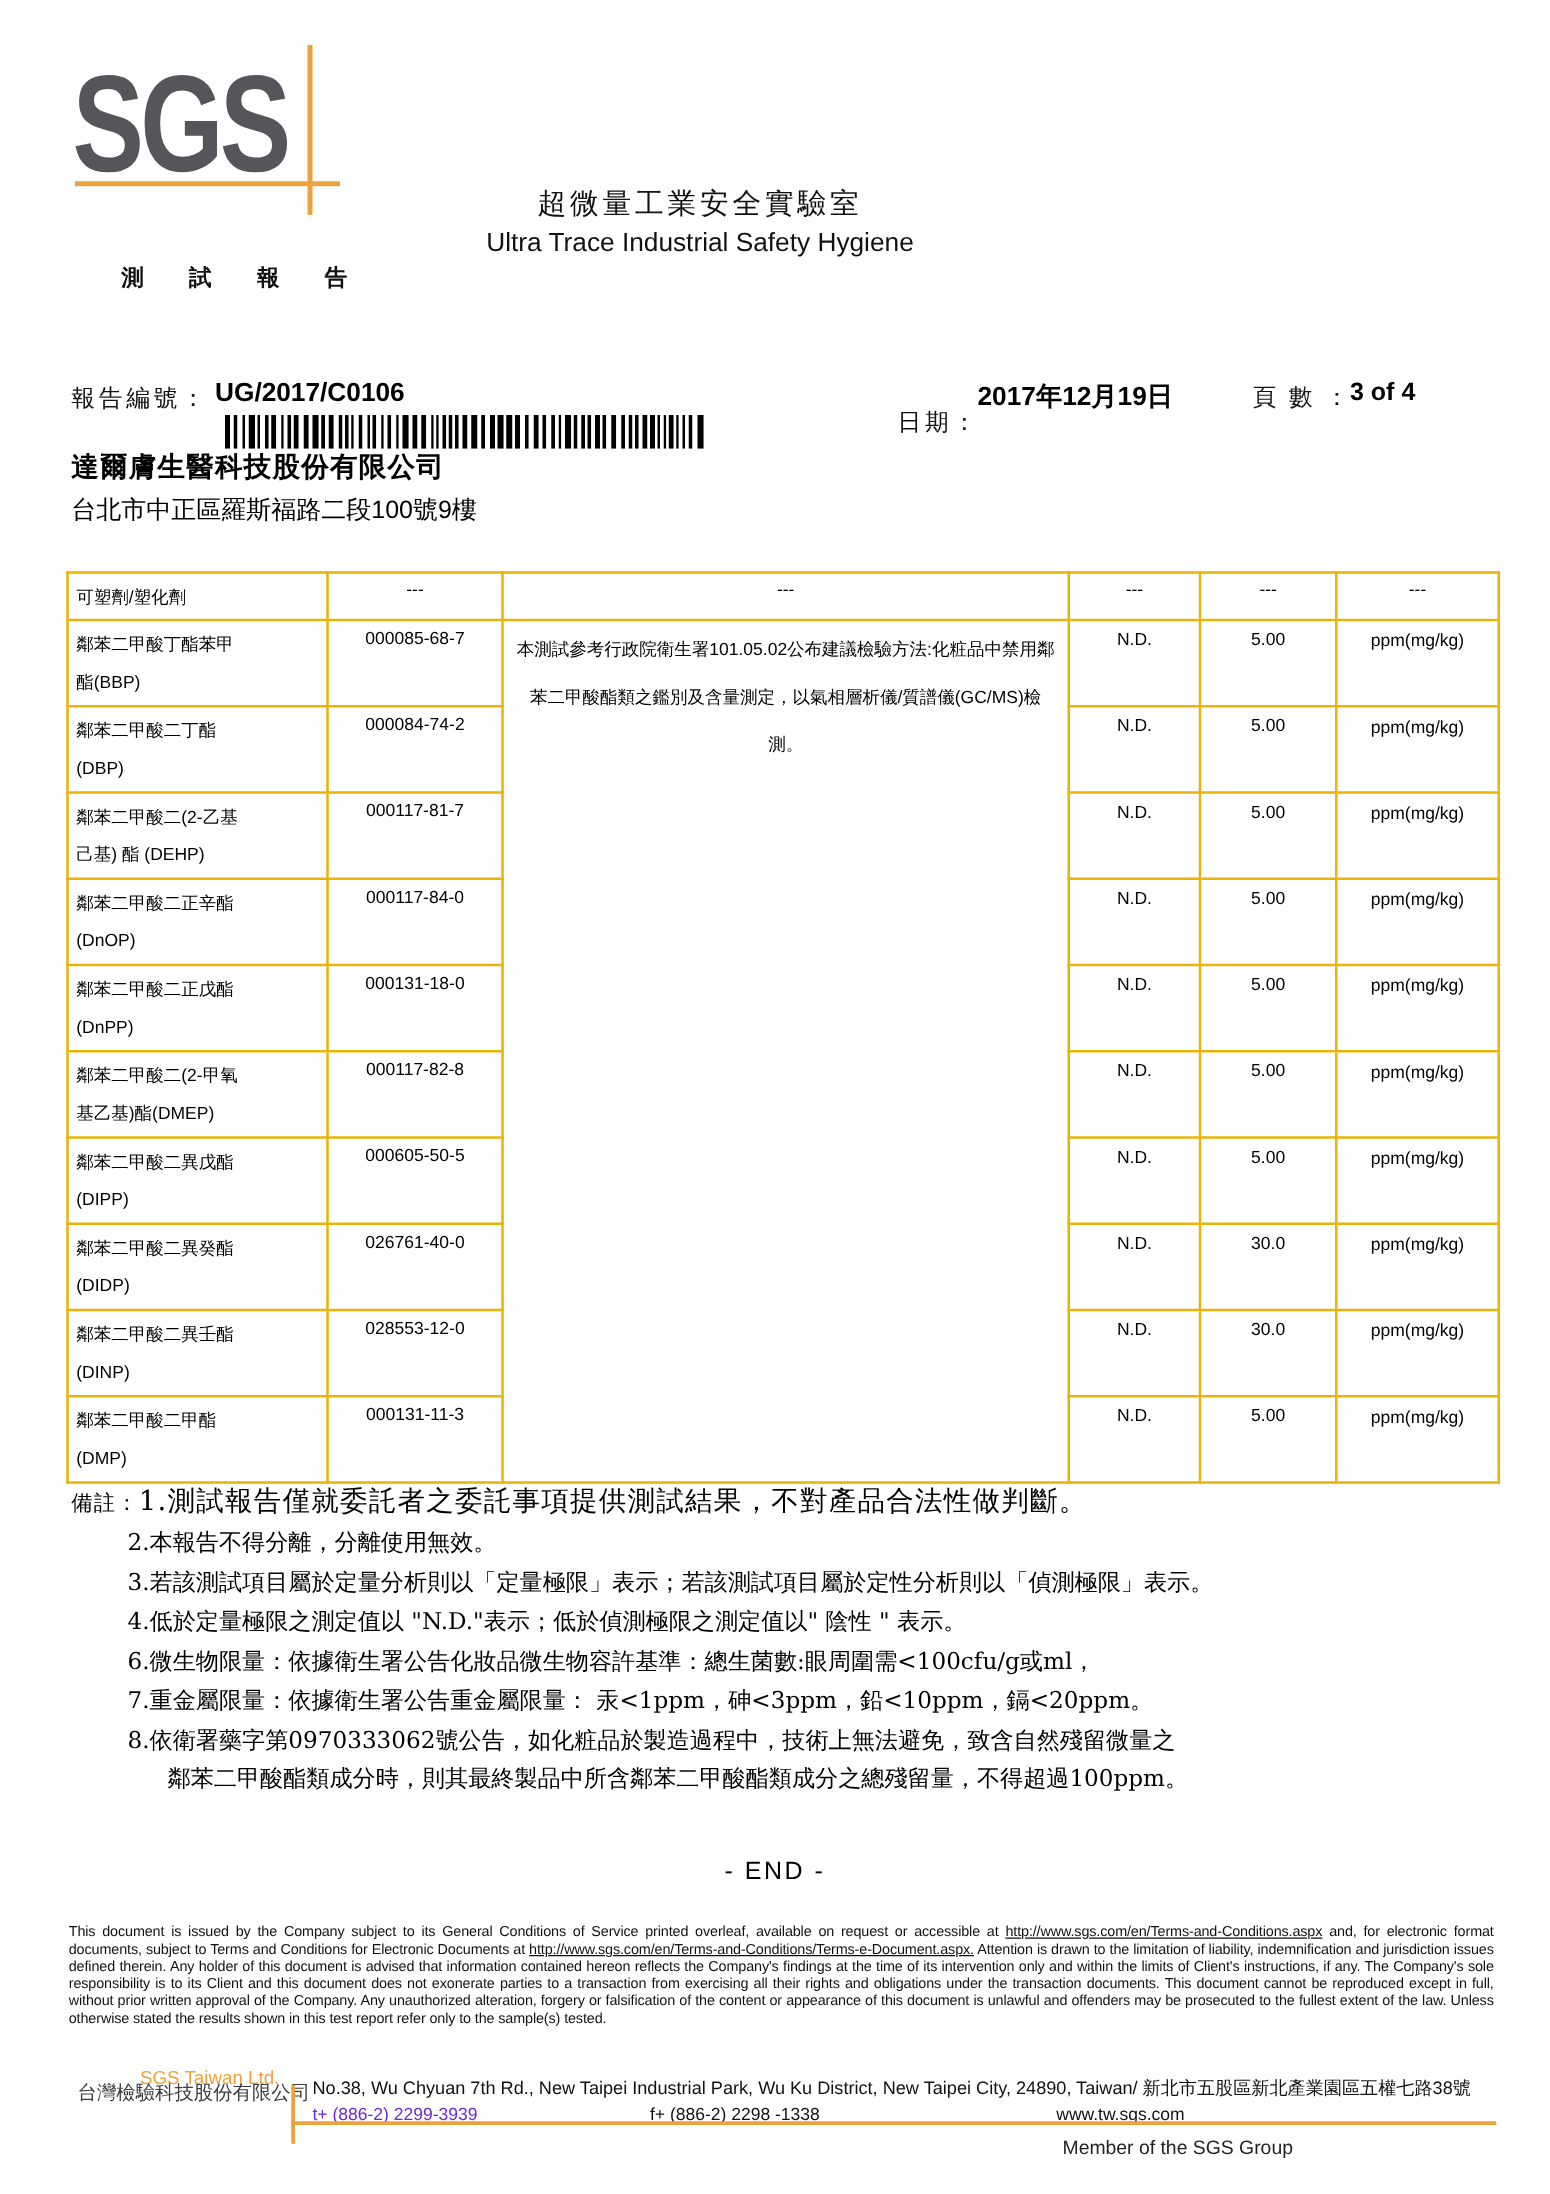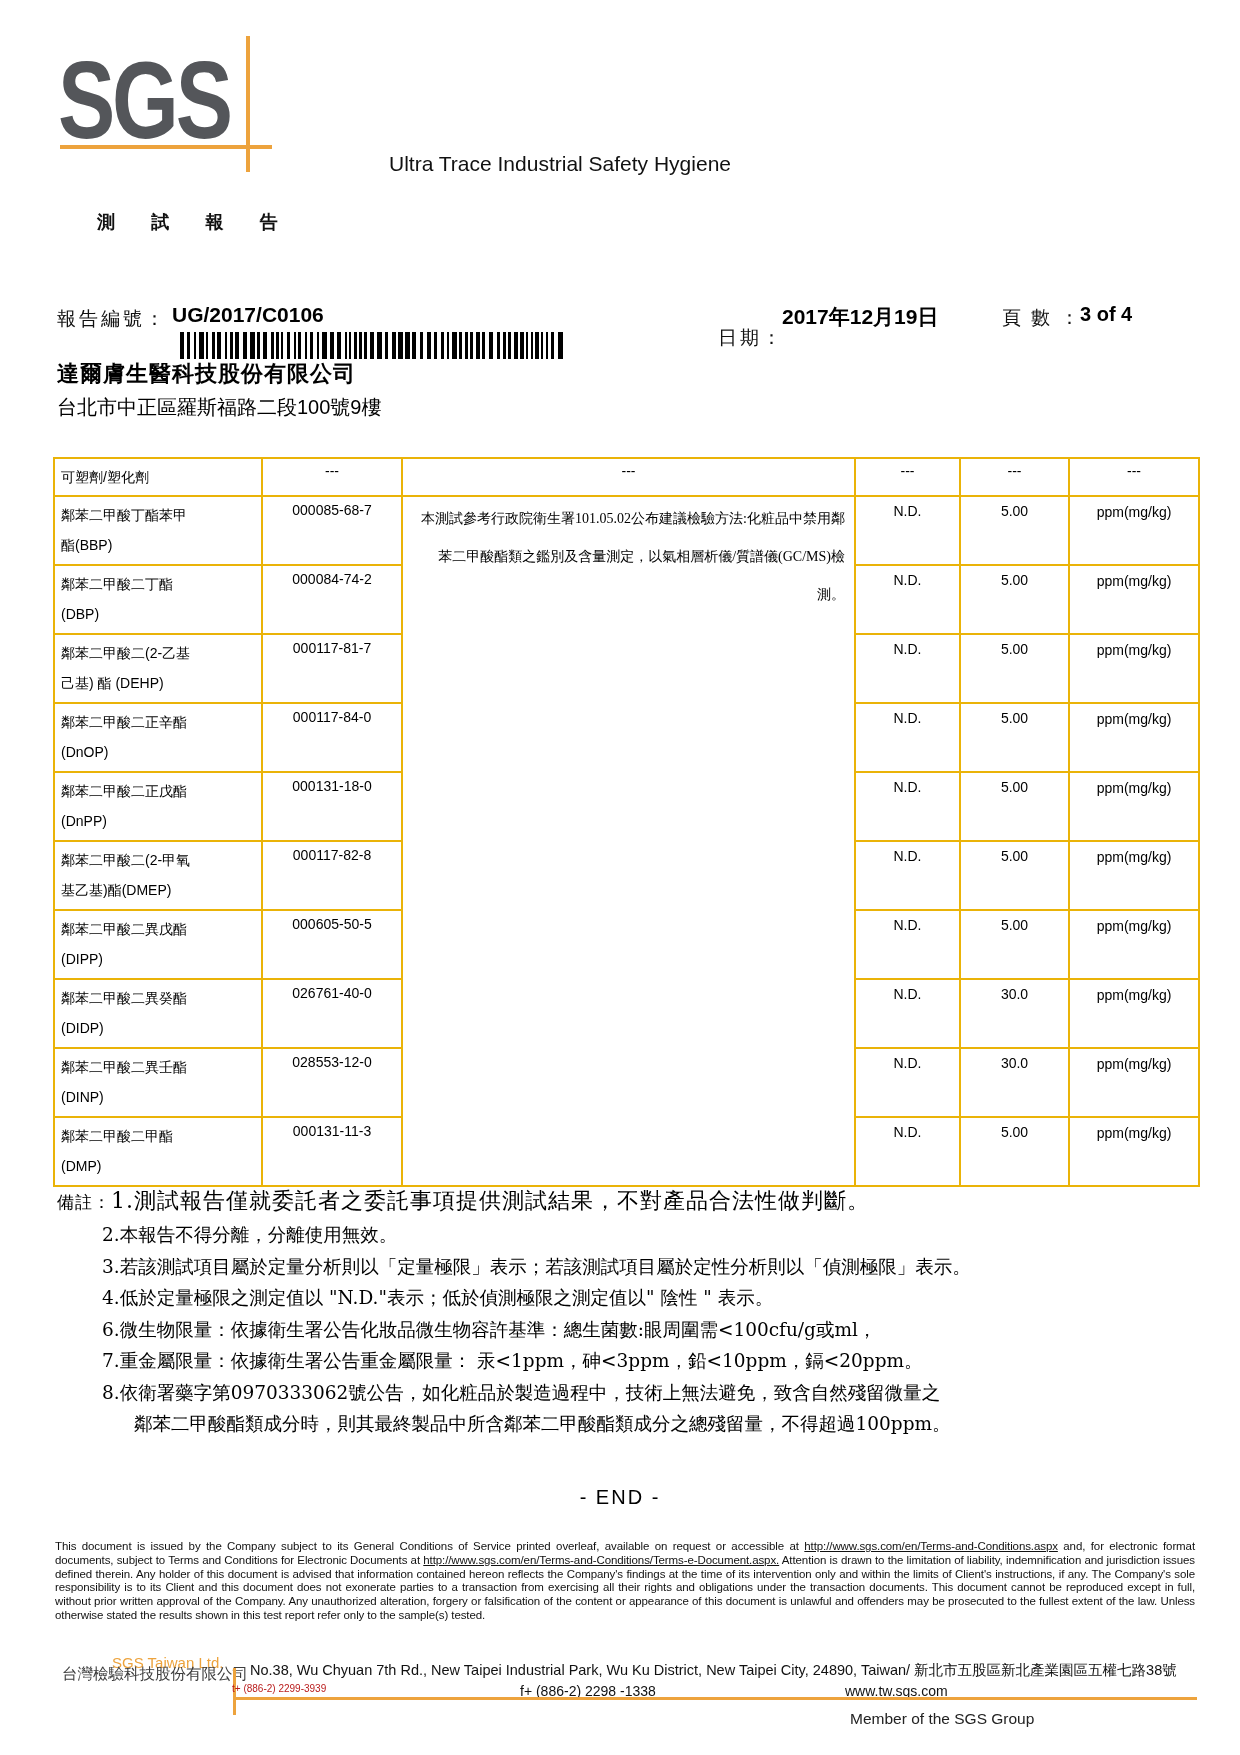--- a/index.html
+++ b/index.html
@@ -47,21 +47,21 @@
                   border-collapse:collapse; table-layout:fixed; }
   table.results col.c1{width:208px} table.results col.c2{width:140px} table.results col.c3{width:453px}
   table.results col.c4{width:105px} table.results col.c5{width:109px} table.results col.c6{width:130px}
   table.results th, table.results td { border:2px solid #eab308; font-weight:normal;
                   vertical-align:top; font-size:14px; }
   table.results thead tr { height:33px; }
   table.results tbody tr { height:69px; }
   td.name, th.name { text-align:left; padding:3px 6px; line-height:30px; white-space:pre-line; font-size:19.5px; }
   th { text-align:center; padding-top:4px; }
   td.cas    { text-align:center; padding-top:5px; font-size:19.5px; }
-  td.method { text-align:right; padding:3px 9px; line-height:38px; font-size:19.5px;font-family:Liberation Serif, serif; }
+  td.method { text-align:center; padding:3px 9px; line-height:38px; font-size:19.5px; }
   td.result { text-align:center; padding-top:6px; }
   td.mdl    { text-align:center; padding-top:6px; }
   td.unit   { text-align:center; padding-top:7px; font-size:18px; }
 
   
   .notes { position:absolute; left:57px; top:1186px; width:1155px; font-family:"DejaVu Serif",serif; color:#000; }
   .note-first { display:flex; align-items:baseline; margin-bottom:8px; }
   .note-first .prefix { font-size:17px; letter-spacing:1px; flex:0 0 auto; }
   .note-first .txt { font-size:22px; letter-spacing:1px; }
   .note-line { font-size:18.5px; margin-left:45px; margin-bottom:9px; line-height:1.22; }
@@ -72,36 +72,37 @@
   
   .disclaimer { position:absolute; left:55px; top:1540px; width:1140px; font-size:11.5px;
                 line-height:13.8px; text-align:justify; color:#111; letter-spacing:-0.1px; }
   .disclaimer .url { text-decoration:underline; }
 
   
   .f-company-en { position:absolute; left:112px; top:1654px; font-size:15px; color:#eda33d; }
   .f-company-zh { position:absolute; left:62px;  top:1664px; font-size:15.5px; color:#3c3c3c; }
   .f-vline { position:absolute; left:233px; top:1668px; width:3px; height:47px; background:#eda33d; }
   .f-address { position:absolute; left:250px; top:1661px; font-size:14.5px; color:#111; width:950px; }
-  .f-tel { position:absolute; left:232px; top:1683px; font-size:10px; color:#b91c1c; }
+  .f-tel { position:absolute; left:250px; top:1683px; font-size:14px; color:#6d28d9; }
   .f-fax { position:absolute; left:520px; top:1683px; font-size:14px; color:#111; }
   .f-web { position:absolute; left:845px; top:1683px; font-size:14px; color:#111; }
   .f-hline { position:absolute; left:233px; top:1697px; width:964px; height:3px; background:#eda33d; }
   .f-member { position:absolute; left:850px; top:1710px; font-size:15.5px; color:#222; }
 </style>
 </head>
 <body>
 
 <div class="page">
 
   <div class="logo-text">SGS</div>
   <div class="logo-vline"></div>
   <div class="logo-hline"></div>
 
   <div class="lab-titles">
+    <div class="lab-zh">超微量工業安全實驗室</div>
     <div class="lab-en">Ultra Trace Industrial Safety Hygiene</div>
   </div>
   <div class="report-title">測 試 報 告</div>
 
   <div id="report-no-label" class="lbl kai">報告編號：</div>
   <div id="report-no-value" class="val">UG/2017/C0106</div>
   <div id="date-label" class="lbl kai">日期：</div>
   <div id="date-value" class="val">2017年12月19日</div>
   <div id="page-label" class="lbl kai">頁 數 ：</div>
   <div id="page-value" class="val">3 of 4</div>

